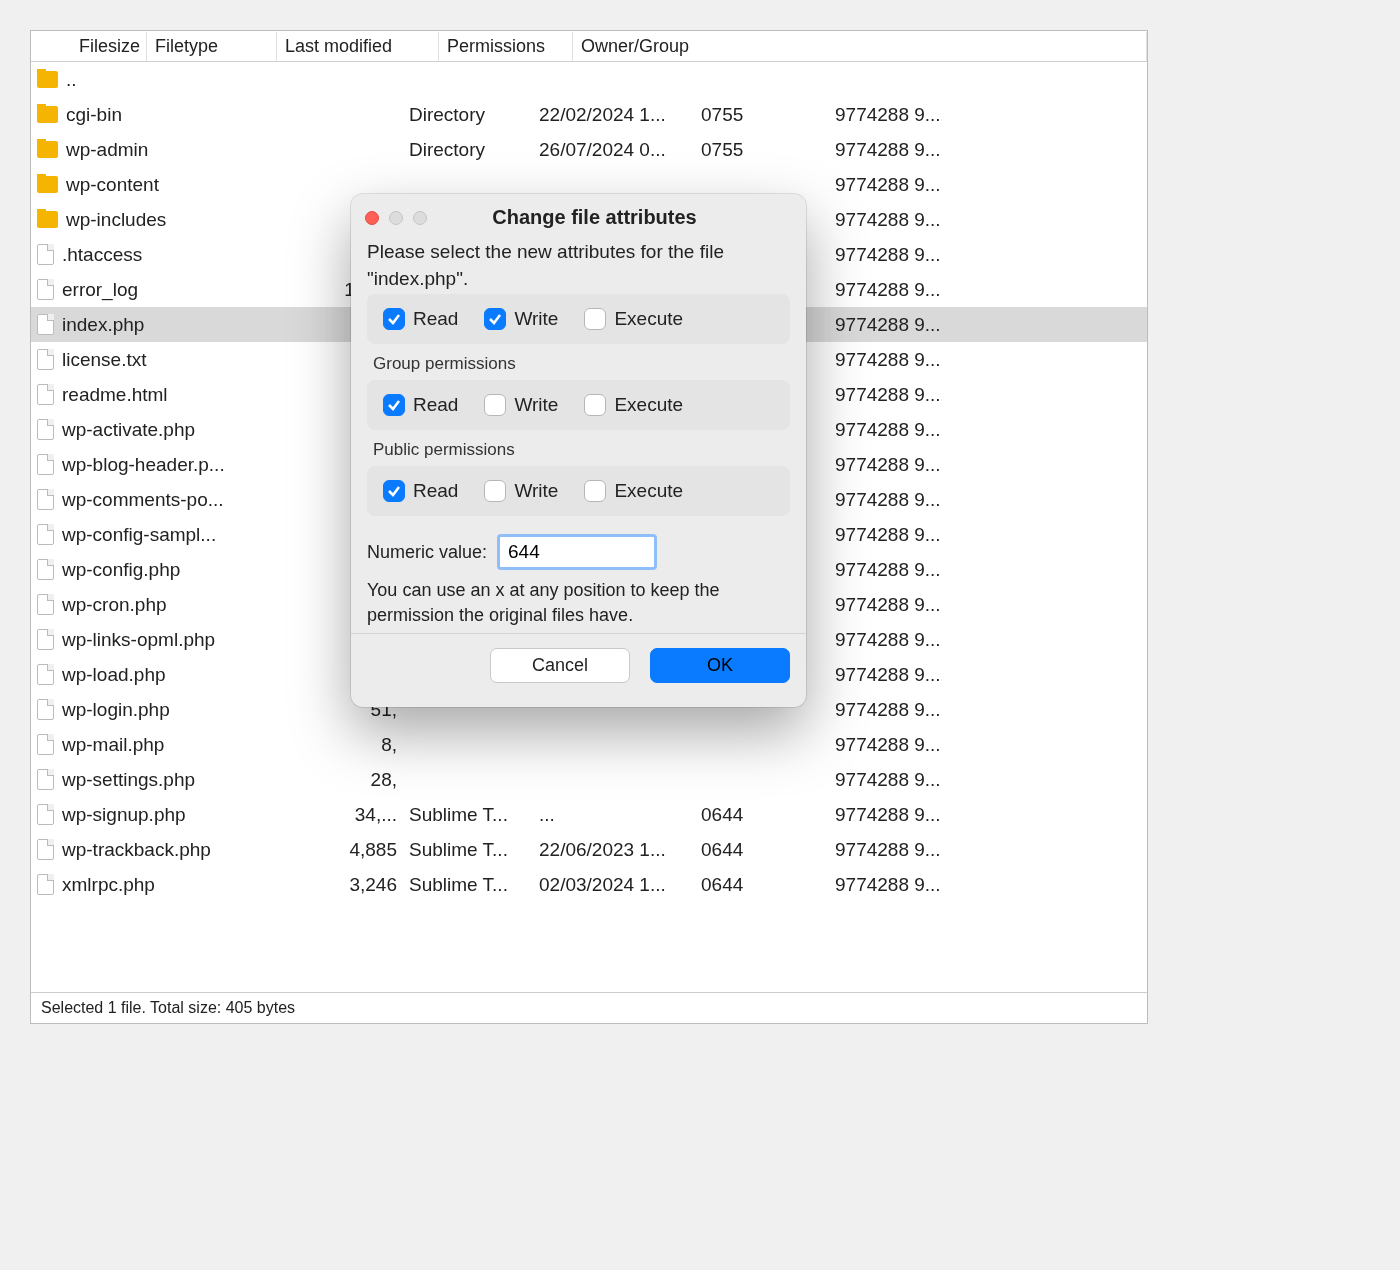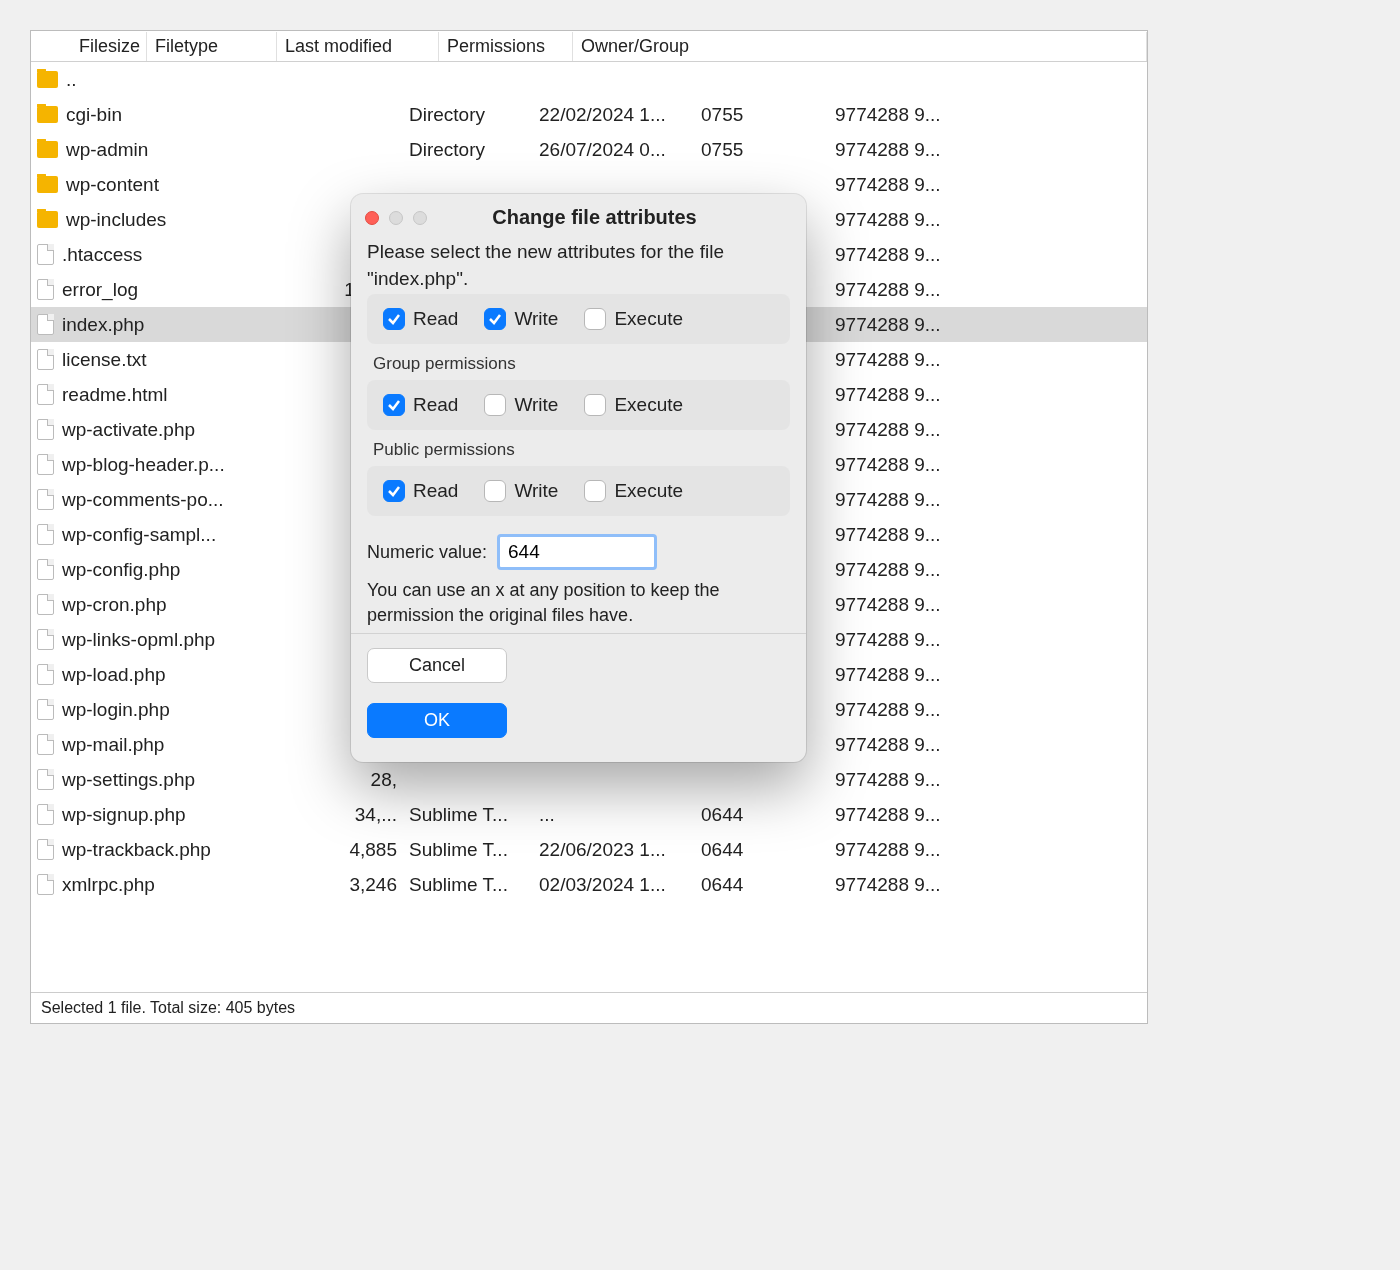--- a/index.html
+++ b/index.html
@@ -131,27 +131,27 @@
     .cb.checked { background:#0a7aff; border-color:#0a7aff; }
     .cb.checked svg { stroke:#fff; }
     .numeric-row { display:flex; align-items:center; gap:10px; margin:18px 0 8px;}
     .numeric-input {
       border:3px solid #8fbef9; border-radius:4px;
       background:#fff; padding:4px 8px; font-size:19px; width:160px;
       outline:none;
     }
     .help { font-size:18px; line-height:1.4; margin-bottom:2px;}
     .dlg-divider{ border:none; border-top:1px solid #d2d2d2; margin: 4px -16px 14px;}
-    .dlg-buttons { display:flex; justify-content:flex-end; gap:20px; padding-bottom:16px;flex-direction:column;}
+    .dlg-buttons { display:flex; justify-content:flex-end; gap:20px; padding-bottom:16px;}
     .btn {
       font-size:18px; padding:6px 0; width:140px;
       border-radius:7px; text-align:center; cursor:pointer;
       border:1px solid #c9c9c9; background:#fff;
     }
-    .btn.primary { background:#0a7aff; color:#ffffff; border-color:#0a7aff;}
+    .btn.primary { background:#0a7aff; color:#000000; border-color:#0a7aff;}
   </style>
 </head>
 <body>
 
 <div class="panel">
   <div class="header-row">
     <div class="header-cell col-filesize">Filesize</div>
     <div class="header-cell col-filetype">Filetype</div>
     <div class="header-cell col-modified">Last modified</div>
     <div class="header-cell col-permissions">Permissions</div>

